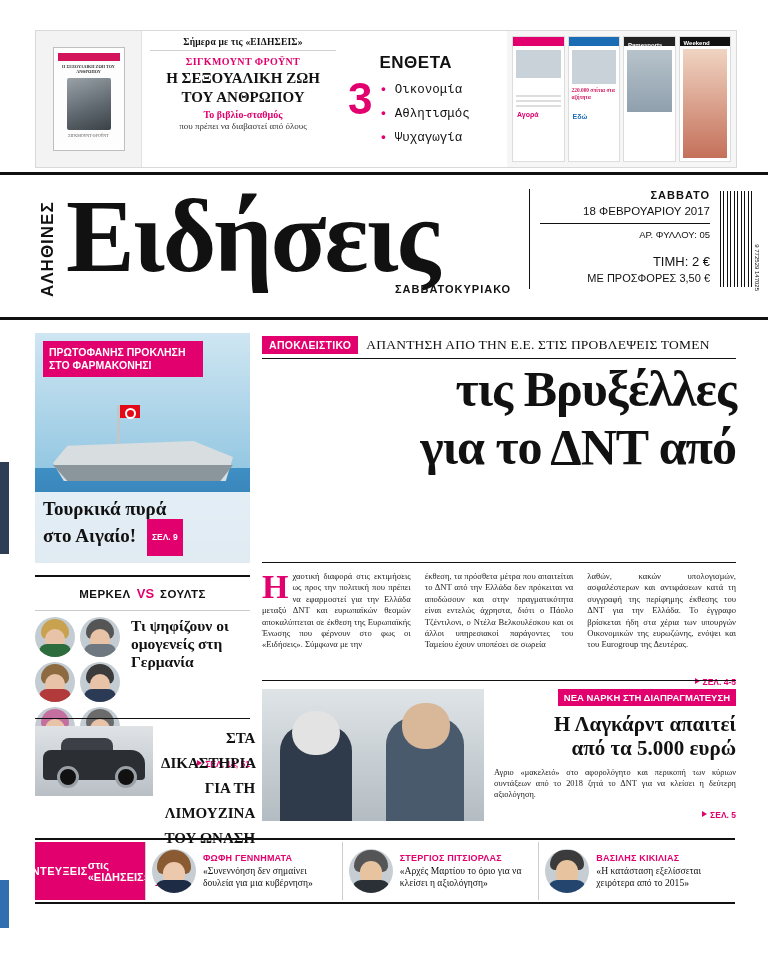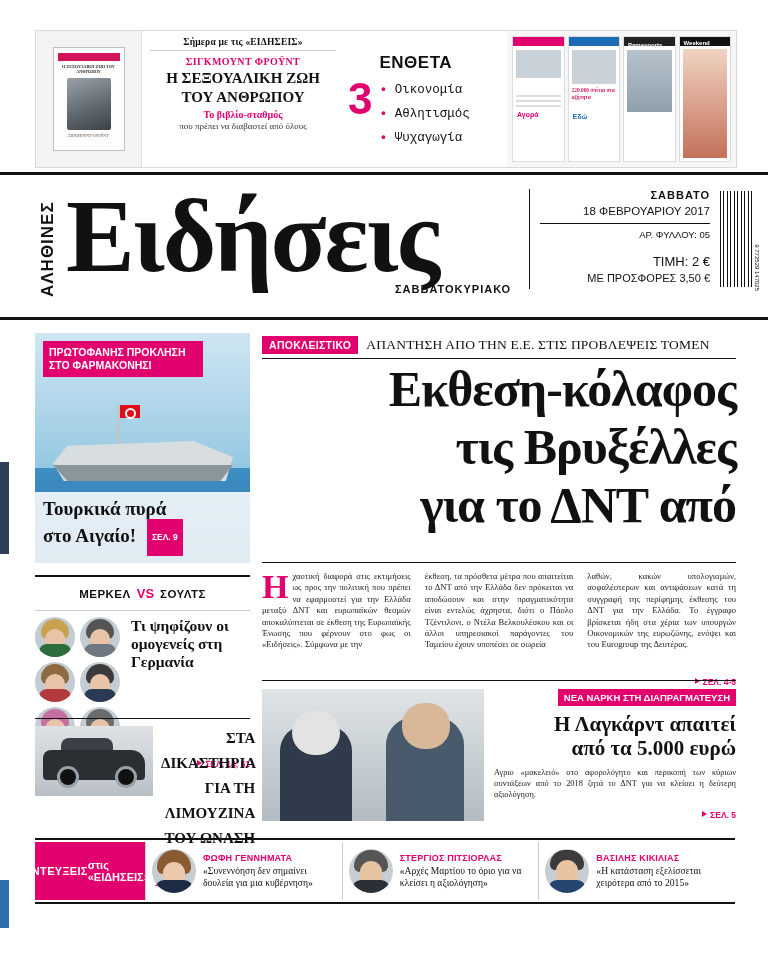--- a/index.html
+++ b/index.html
@@ -323,21 +323,20 @@
       <span class="tri"></span><span class="sel-pink">ΣΕΛ. 53</span>
     </div>
   </div>
 
   <div class="excl-bar">
     <span class="excl-tag">ΑΠΟΚΛΕΙΣΤΙΚΟ</span>
     <span class="excl-txt">ΑΠΑΝΤΗΣΗ ΑΠΟ ΤΗΝ Ε.Ε. ΣΤΙΣ ΠΡΟΒΛΕΨΕΙΣ ΤΟΜΕΝ</span>
   </div>
 
   <div class="headline">
-    <div class="l">Εκθεση-κόλαφος</div>
     <div class="l">τις Βρυξέλλες</div>
     <div class="l">για το ΔΝΤ από</div>
   </div>
 
   <div class="lead-cols">
     <div class="lcol">
       <span class="dropcap">Η</span><span>χαοτική διαφορά στις εκτιμήσεις ως προς την πολιτική που πρέπει να εφαρμοστεί για την Ελλάδα μεταξύ ΔΝΤ και ευρωπαϊκών θεσμών αποκαλύπτεται σε έκθεση της Ευρωπαϊκής Ένωσης που φέρνουν στο φως οι «Ειδήσεις». Σύμφωνα με την</span>
     </div>
     <div class="lcol">έκθεση, τα πρόσθετα μέτρα που απαιτείται το ΔΝΤ από την Ελλάδα δεν πρόκειται να αποδώσουν και στην πραγματικότητα είναι εντελώς άχρηστα, διότι ο Πάολο Τζέντιλονι, ο Ντέλα Βελκουλέσκου και οι άλλοι υπηρεσιακοί παράγοντες του Ταμείου έχουν υποπέσει σε σωρεία</div>
     <div class="lcol">λαθών, κακών υπολογισμών, ασφαλέστερων και αντιφάσεων κατά τη συγγραφή της περίφημης έκθεσης του ΔΝΤ για την Ελλάδα. Το έγγραφο βρίσκεται ήδη στα χέρια των υπουργών Οικονομικών της ευρωζώνης, ενόψει και του Eurogroup της Δευτέρας.</div>

